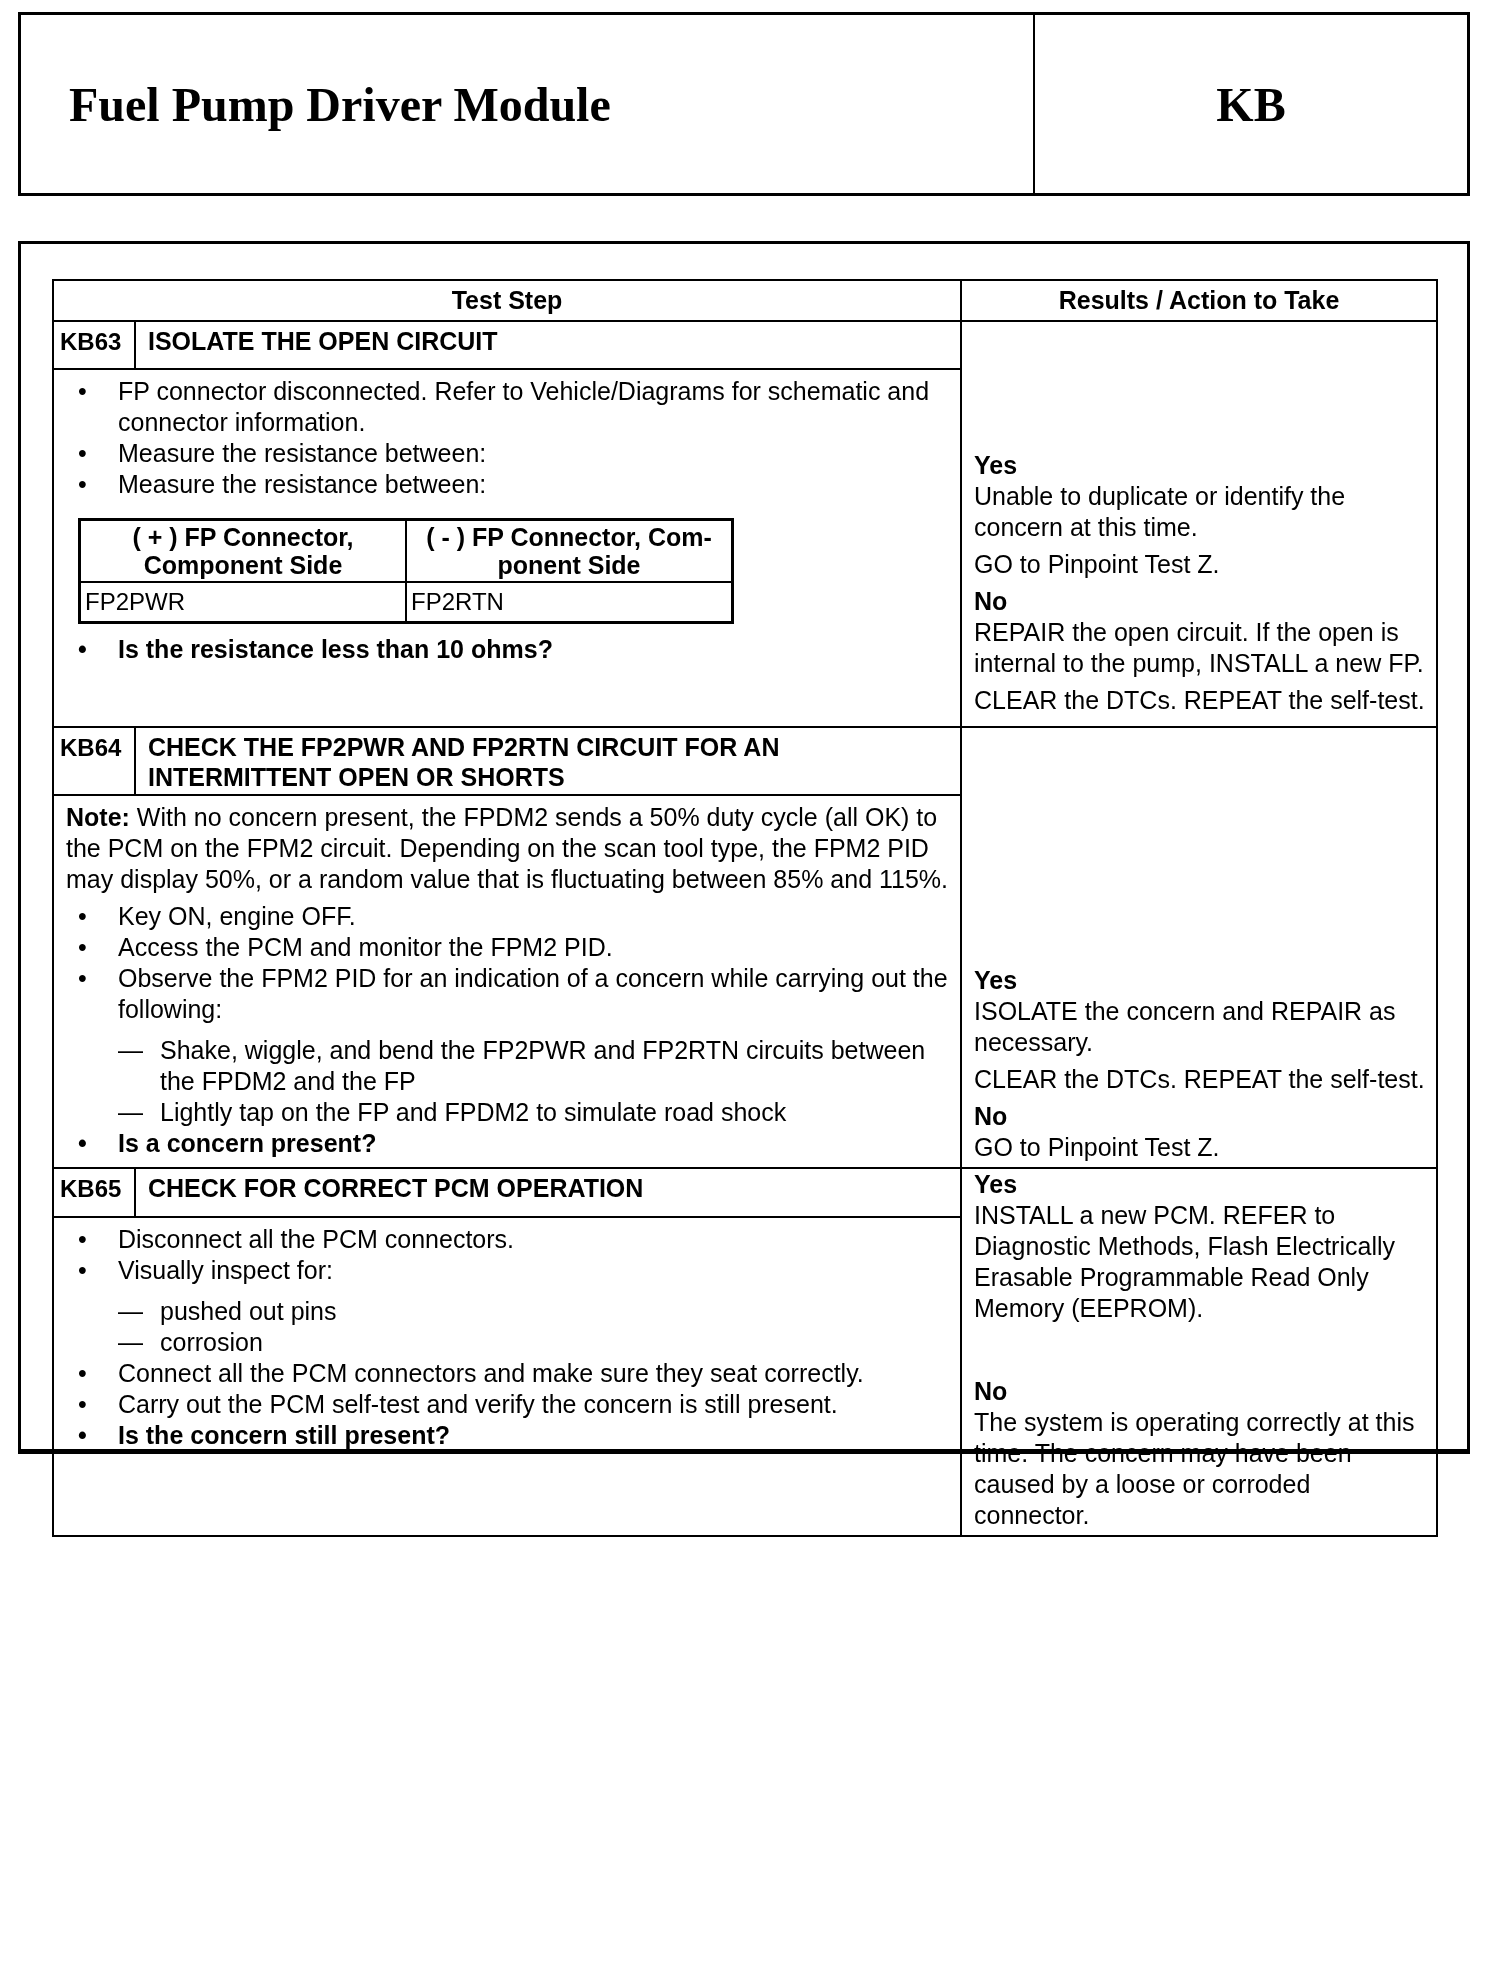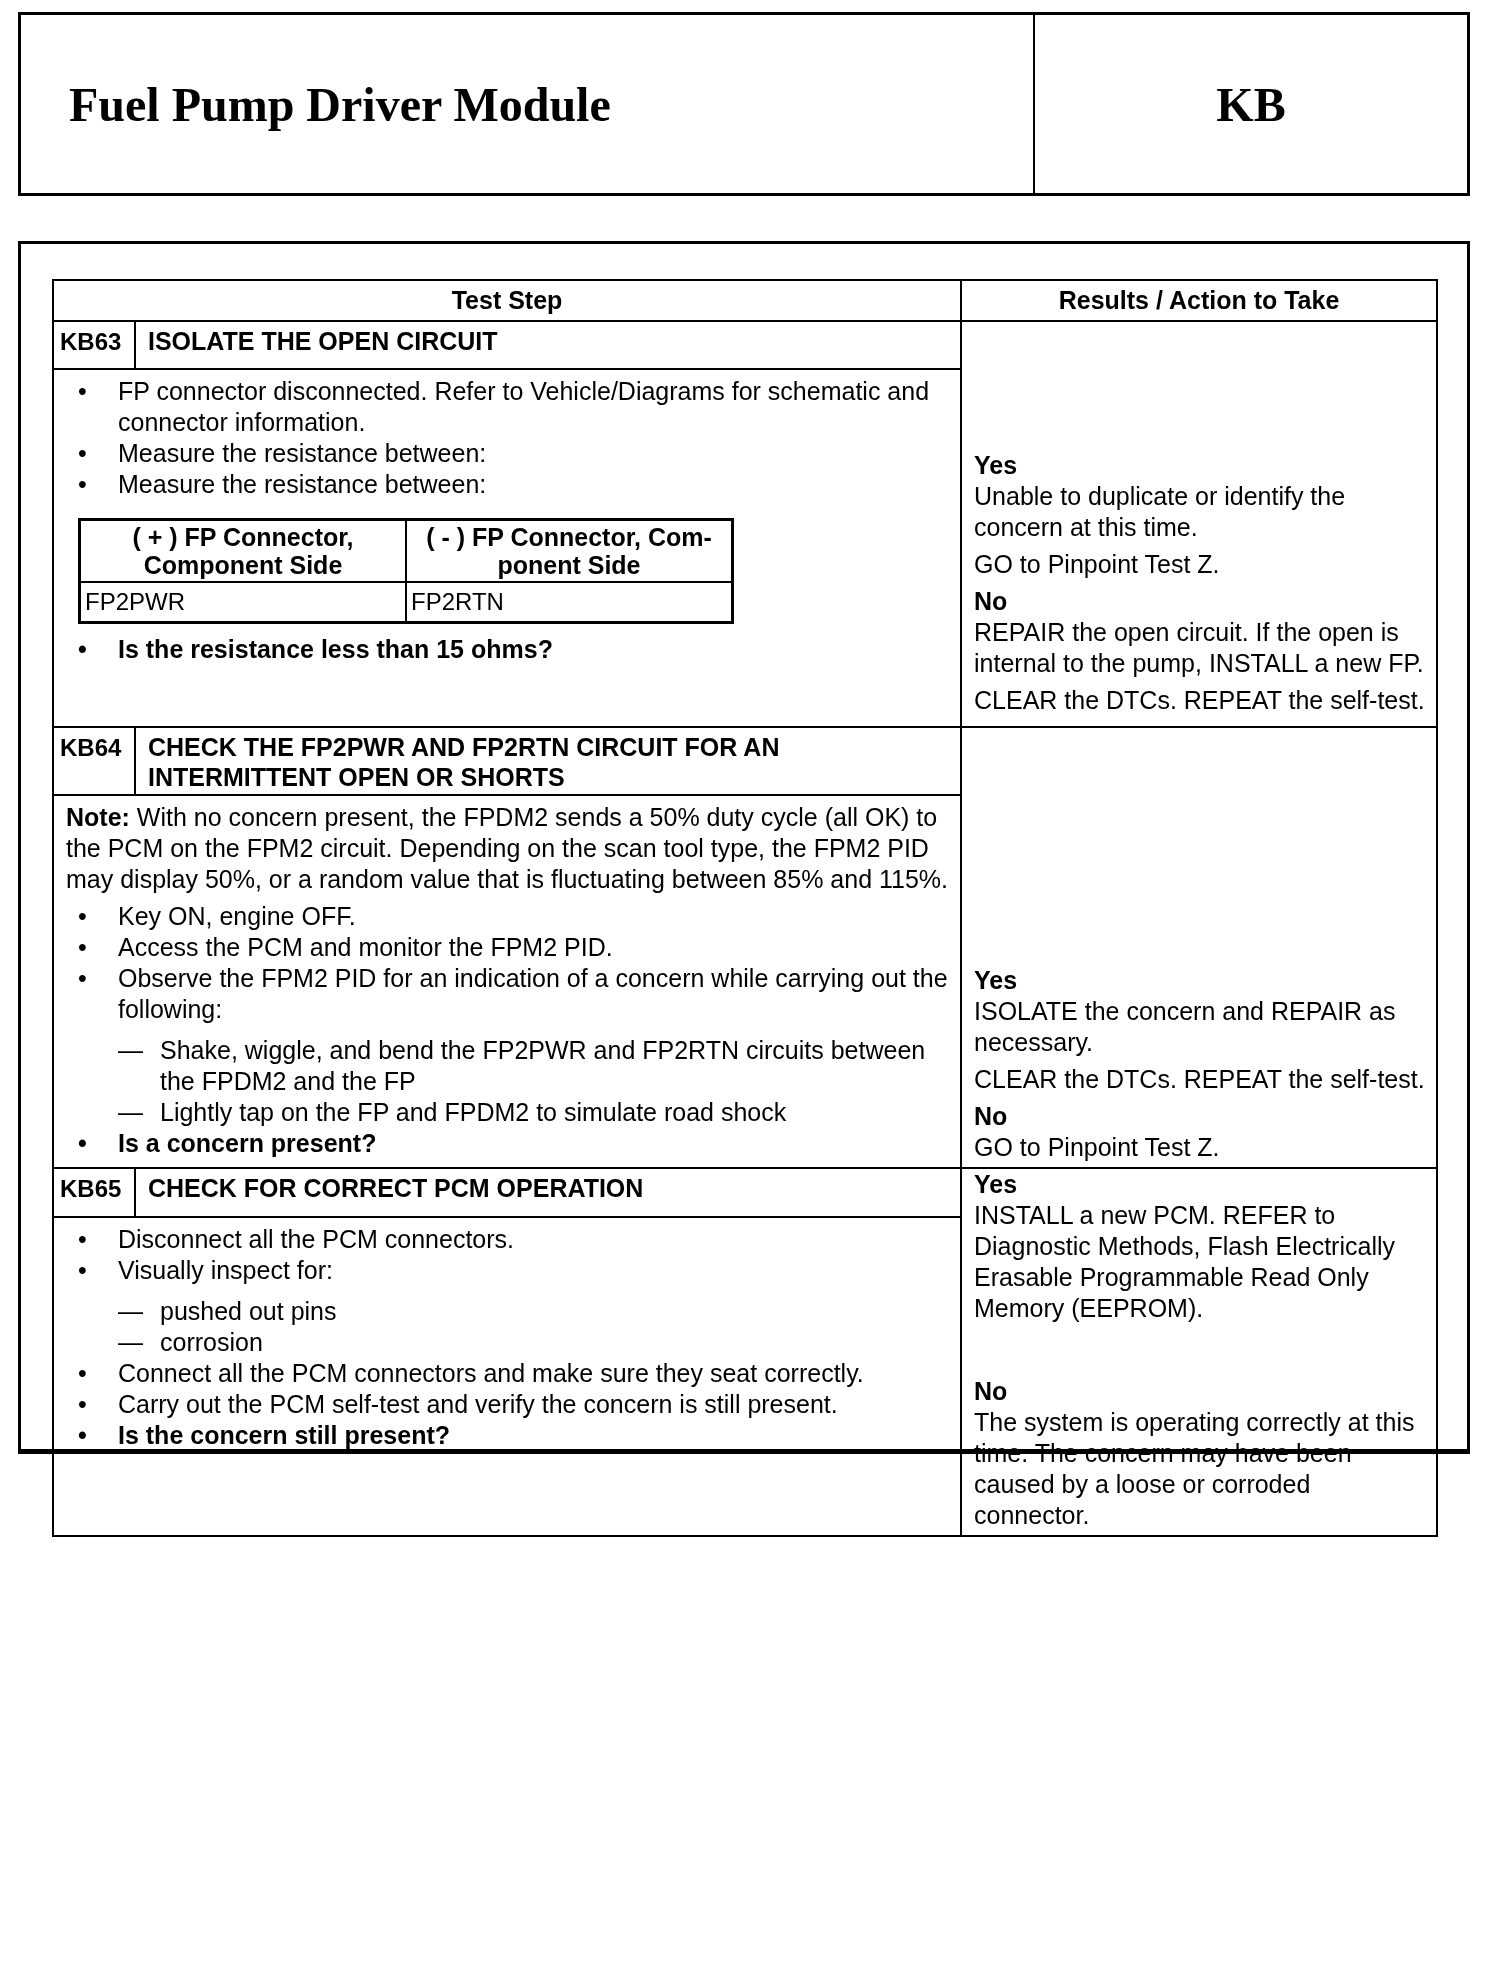--- a/index.html
+++ b/index.html
@@ -114,21 +114,21 @@
               <th>( + ) FP Connector, Component Side</th>
               <th>( - ) FP Connector, Com-ponent Side</th>
             </tr>
             <tr>
               <td>FP2PWR</td>
               <td>FP2RTN</td>
             </tr>
           </tbody>
             </table>
           <ul class="bullets">
-            <li class="bold">Is the resistance less than 15 ohms?</li>
+            <li class="bold">Is the resistance less than 10 ohms?</li>
           </ul>
         </td>
       </tr>
 
       <tr>
         <td class="step-id">KB64</td>
         <td class="step-title">CHECK THE FP2PWR AND FP2RTN CIRCUIT FOR AN INTERMITTENT OPEN OR SHORTS</td>
         <td rowspan="2" class="result-cell" style="vertical-align:bottom;">
           <span class="lbl">Yes</span>
           <p>ISOLATE the concern and REPAIR as necessary.</p>

